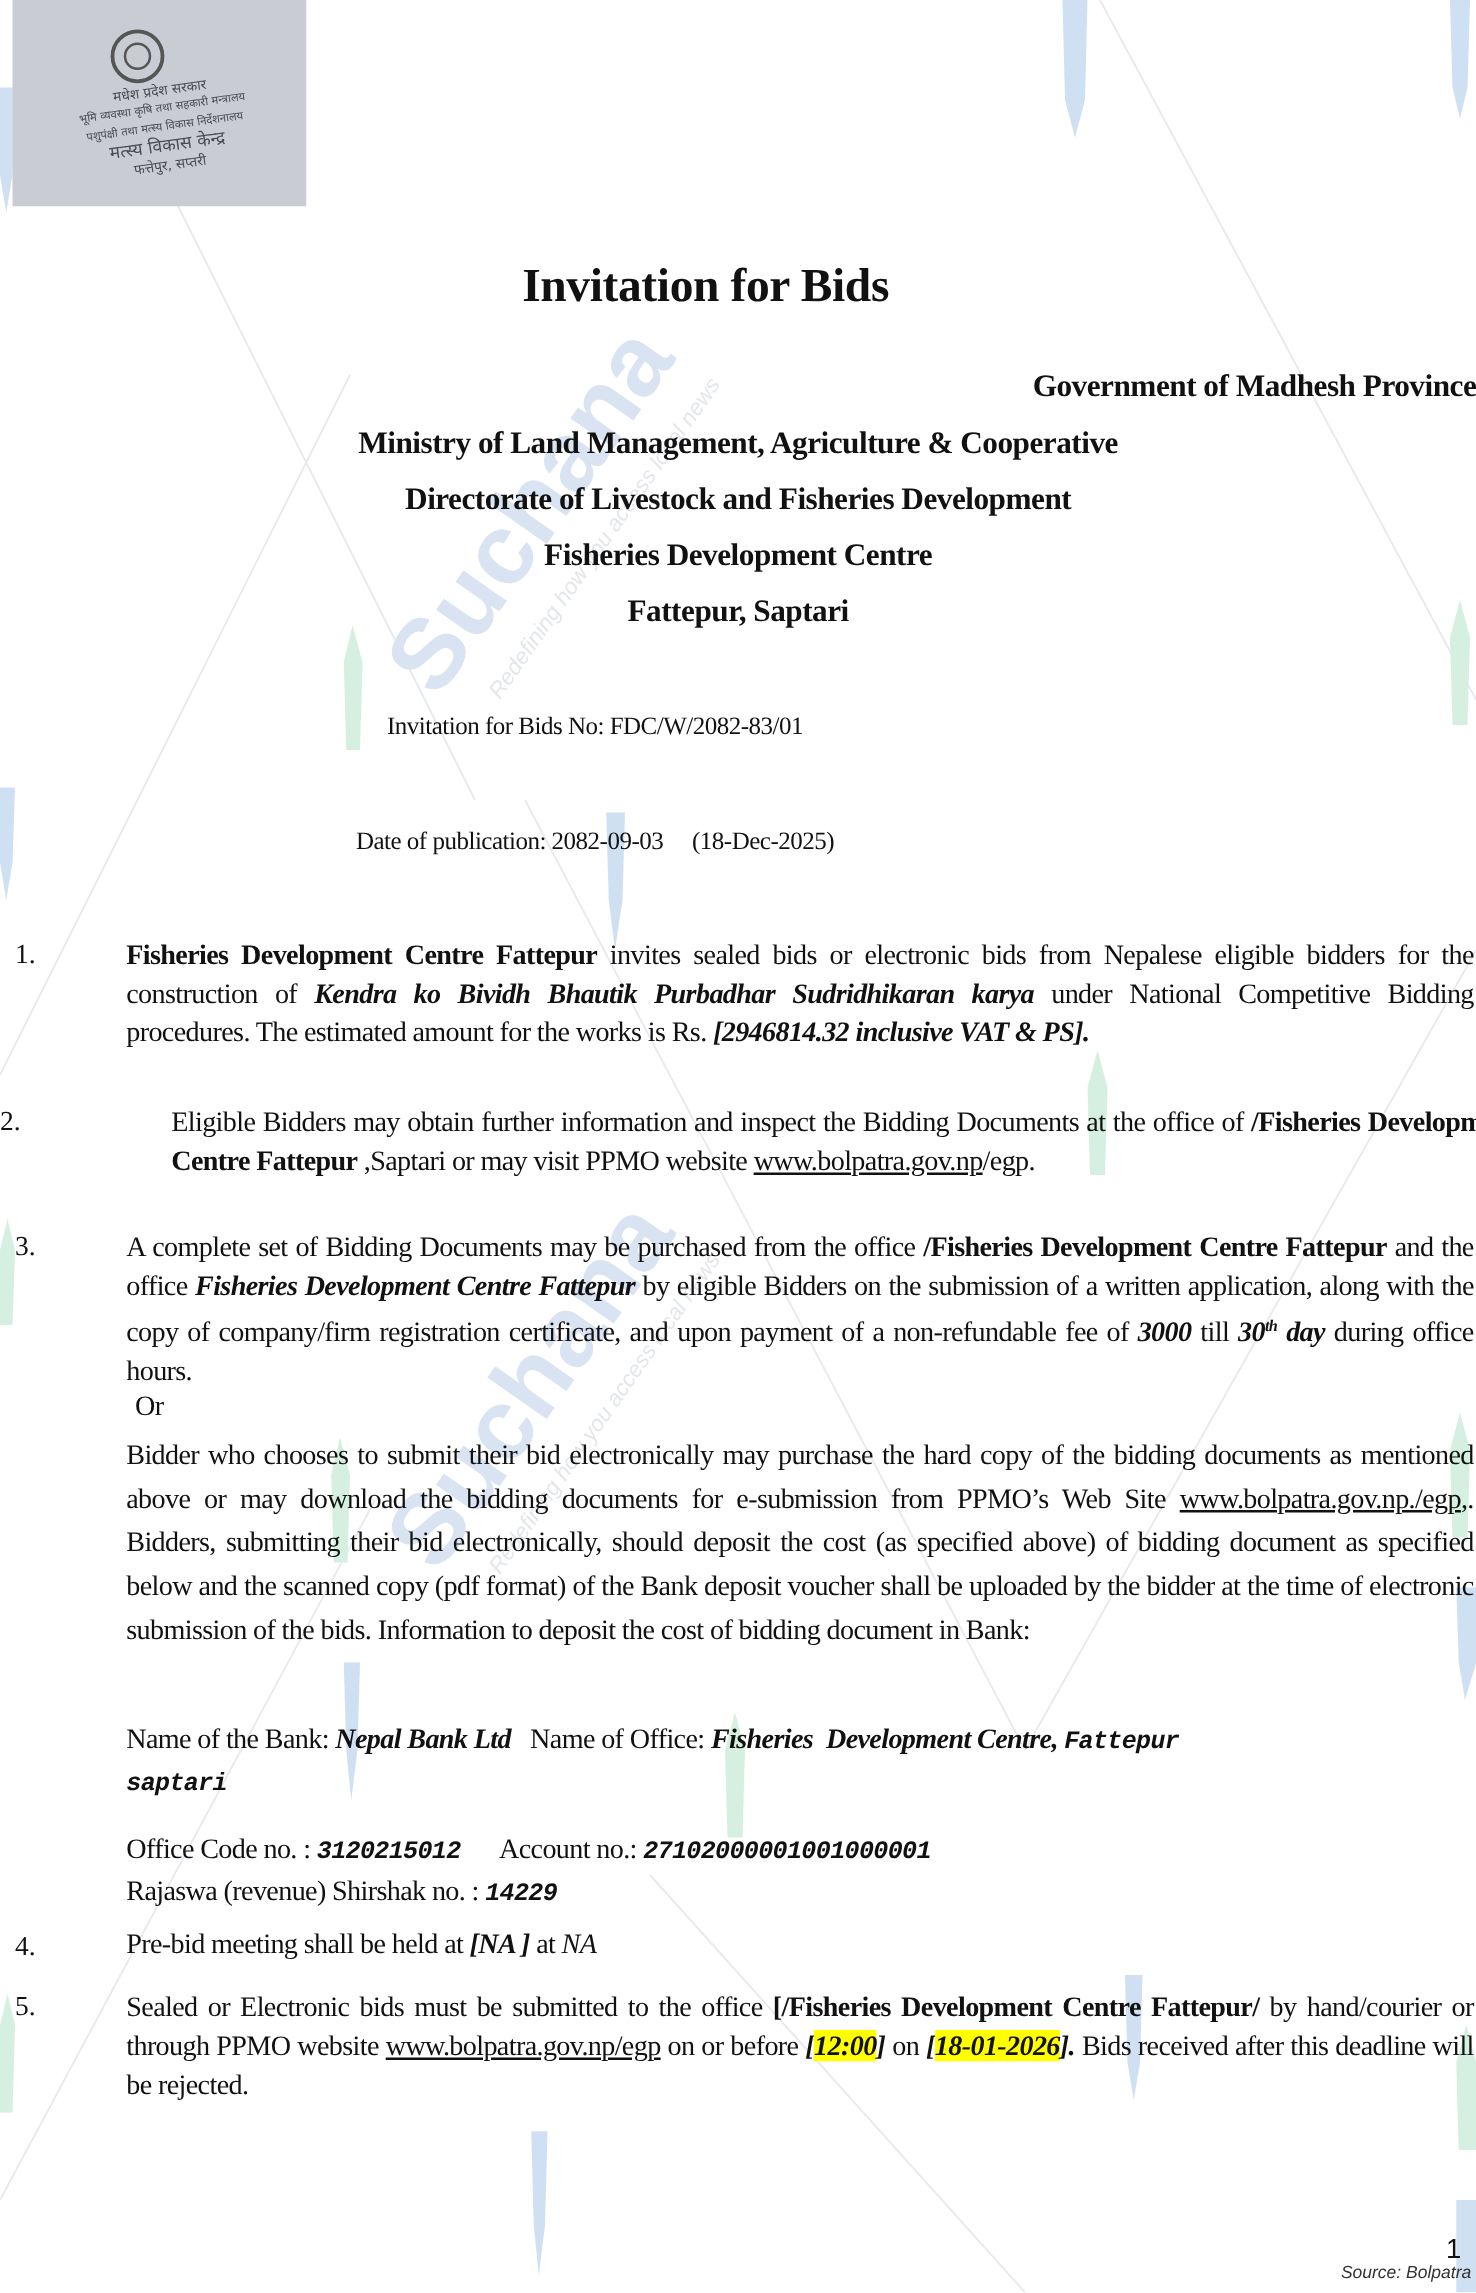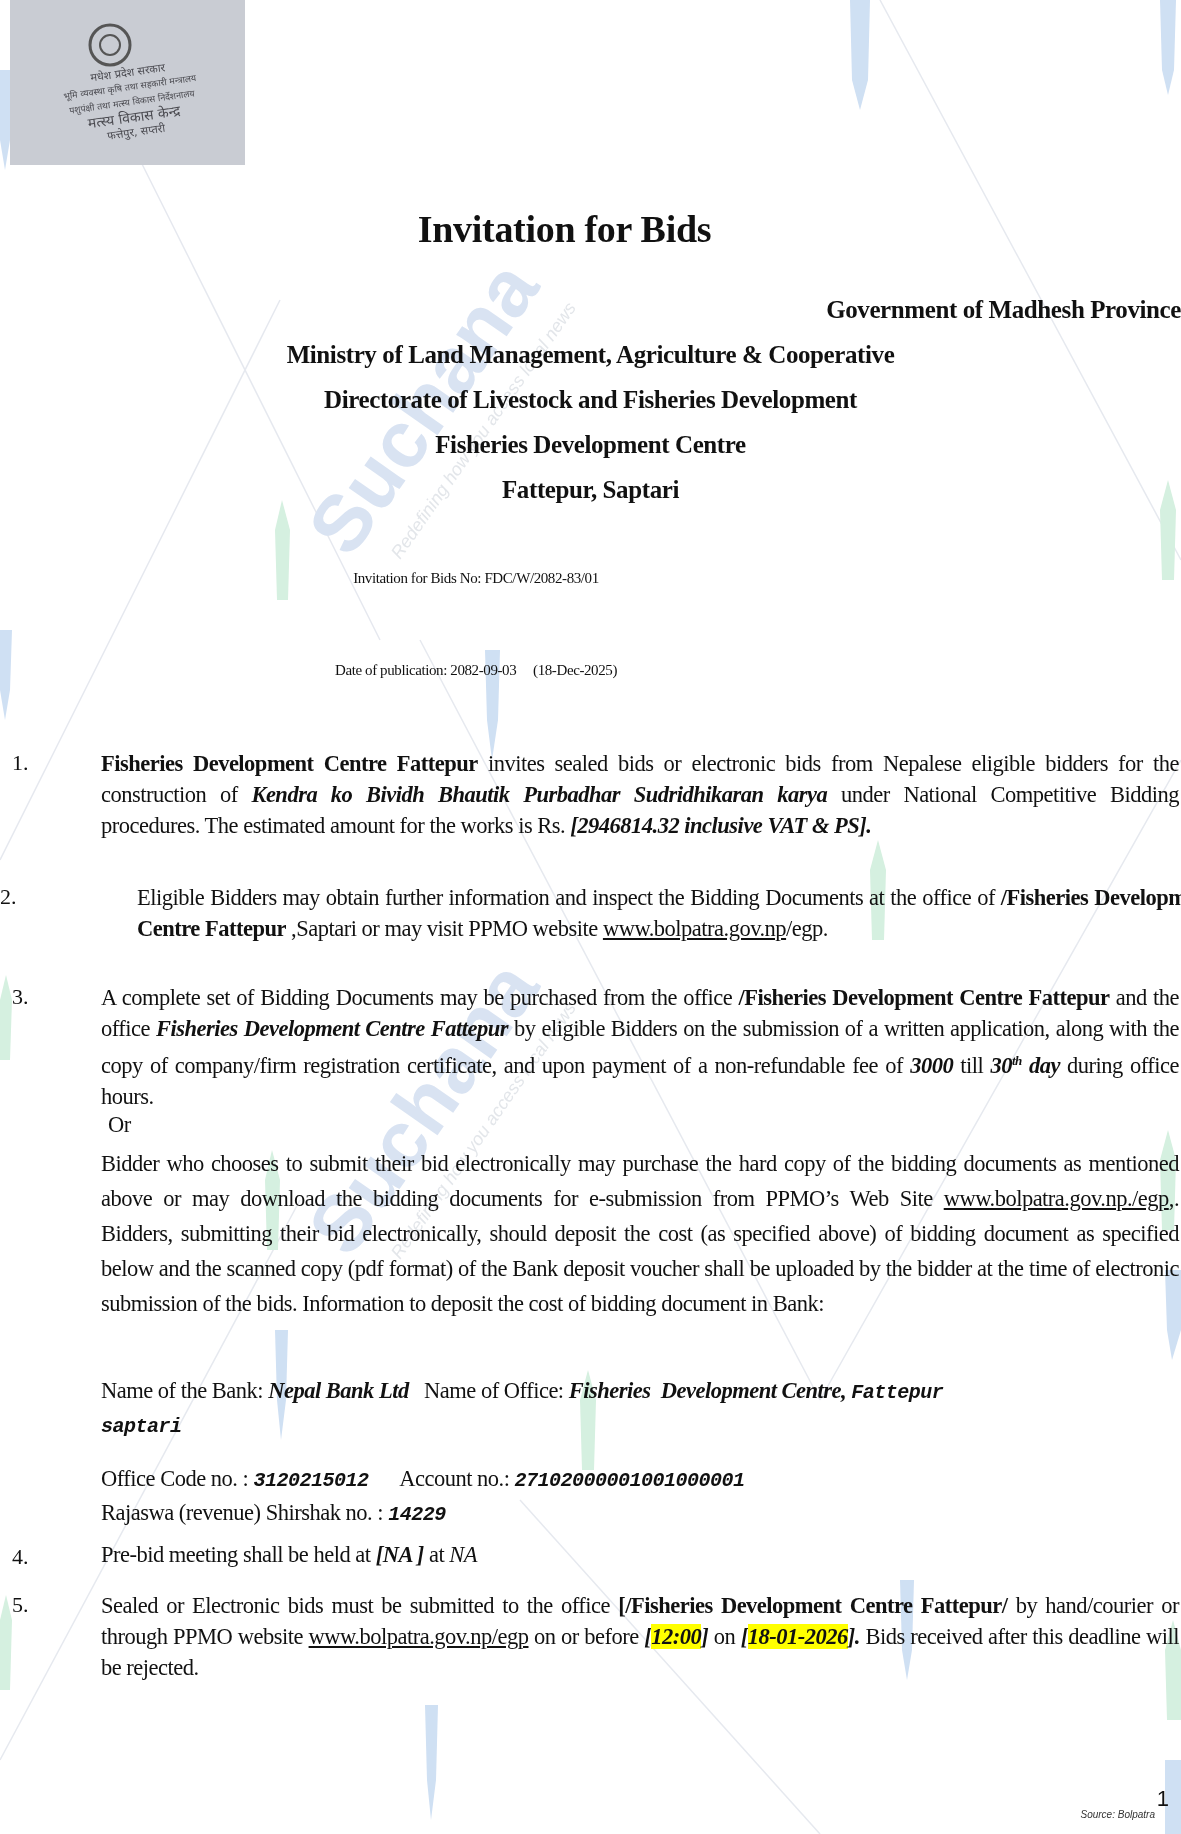--- a/index.html
+++ b/index.html
@@ -12,36 +12,36 @@
   .stamp {
     position: absolute; left: 10px; top: 0; width: 235px; height: 165px;
     background: #c9ccd3; overflow: hidden;
   }
   .stamp svg { position: absolute; left: 0; top: 0; }
   .title {
     position: absolute; top: 207px; left: 0; width: 1129px; text-align: center;
     font-weight: bold; font-size: 38px; letter-spacing: -0.3px;
   }
   .org { position: absolute; left: 0; width: 1181px; text-align: center; font-weight: bold; font-size: 25px; letter-spacing: -0.4px; }
-  .meta { position: absolute; left: 0; width: 952px; text-align: center; font-size: 15px; letter-spacing: -0.4px; }
+  .meta { position: absolute; left: 0; width: 952px; text-align: center; font-size: 20px; letter-spacing: -0.4px; }
   .item-num { position: absolute; font-size: 22px; }
   .para {
     position: absolute; left: 101px; width: 1078px; font-size: 22.5px; line-height: 31px;
     text-align: justify; letter-spacing: -0.5px;
   }
   .para.loose { line-height: 35px; }
   .b { font-weight: bold; }
   .bi { font-weight: bold; font-style: italic; }
   .i { font-style: italic; }
   .sans-bi { font-family: Liberation Mono, monospace; font-weight: bold; font-style: italic; font-size: 20px; letter-spacing: -0.5px; }
   .u { text-decoration: underline; }
   .hl { background: #ffff00; margin-top: 12px; }
   .line { position: absolute; left: 101px; font-size: 22.5px; letter-spacing: -0.5px; white-space: nowrap; }
   .pageno { position: absolute; right: 12px; top: 1786px; font-family: "Liberation Sans", sans-serif; font-size: 22px; }
-  .source { position: absolute; right: 26px; top: 1809px; font-family: "Liberation Sans", sans-serif; font-style: italic; font-size: 10px; color: #333; }
+  .source { position: absolute; right: 4px; top: 1809px; font-family: "Liberation Sans", sans-serif; font-style: italic; font-size: 14px; color: #333; }
   sup { font-size: 13px; }
 </style>
 </head>
 <body>
 
 <svg class="wm" width="1181" height="1834" style="left:0;top:0;">
   <g stroke="#e6e9ef" stroke-width="1.5" fill="none">
     <line x1="60" y1="0" x2="380" y2="640"></line>
     <line x1="880" y1="0" x2="1181" y2="560"></line>
     <line x1="0" y1="860" x2="280" y2="300"></line>

